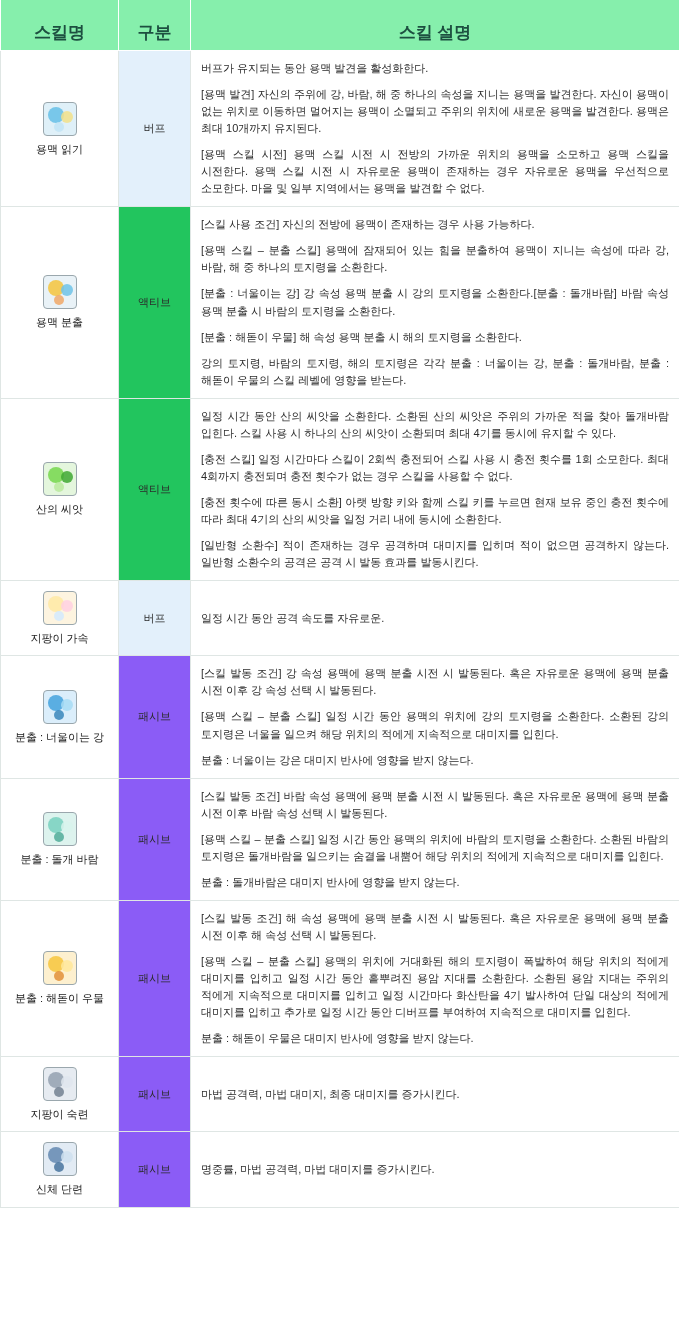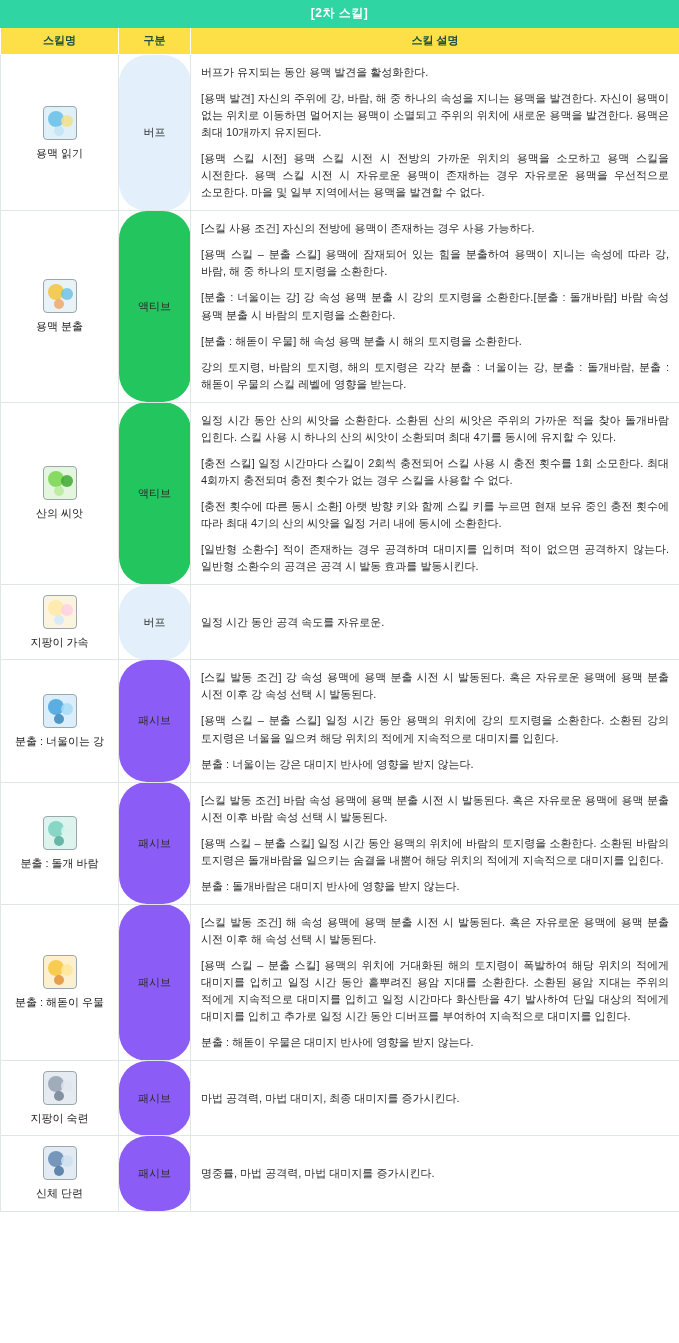--- a/index.html
+++ b/index.html
@@ -22,25 +22,25 @@
     font-weight: bold;
     padding: 5px 0 6px 0;
     letter-spacing: 0.5px;
   }
   table.skill-table {
     border-collapse: collapse;
     width: 679px;
     table-layout: fixed;
   }
   table.skill-table th {
-    background: #fde047;
+    background: #86efac;
     color: #1d4f40;
-    font-size: 11px;
+    font-size: 17px;
     font-weight: bold;
-    padding: 5px 0 6px 0;
+    padding: 21px 0 6px 0;
     border: 1px solid #ffffff;
     border-top: none;
   }
   table.skill-table td {
     border: 1px solid #dfe6e4;
     vertical-align: middle;
     font-size: 11px;
     color: #2b2b2b;
   }
   col.c-name { width: 118px; }
@@ -73,21 +73,20 @@
   .skill-name {
     font-size: 11px;
     color: #222;
     line-height: 1.3;
     text-align: center;
   }
   td.type-cell {
     text-align: center;
     font-size: 11px;
     color: #333;
-    border-radius: 28px;
   }
   td.type-cell.buff { background: #e3f0fb; }
   td.type-cell.active { background: #22c55e; }
   td.type-cell.passive { background: #8b5cf6; }
 
   td.desc-cell {
     padding: 9px 10px 9px 10px;
     background: #ffffff;
     line-height: 1.55;
     margin-left: 20px;
@@ -97,21 +96,20 @@
     text-align: justify;
     word-break: keep-all;
   }
   td.desc-cell p:last-child { margin-bottom: 0; }
 </style>
 </head>
 <body>
 
 <div id="page">
 
-  <div class="title-bar">[2차 스킬]</div>
 
   <table class="skill-table">
     <colgroup>
       <col class="c-name">
       <col class="c-type">
       <col class="c-desc">
     </colgroup>
     <thead>
       <tr>
         <th>스킬명</th>

